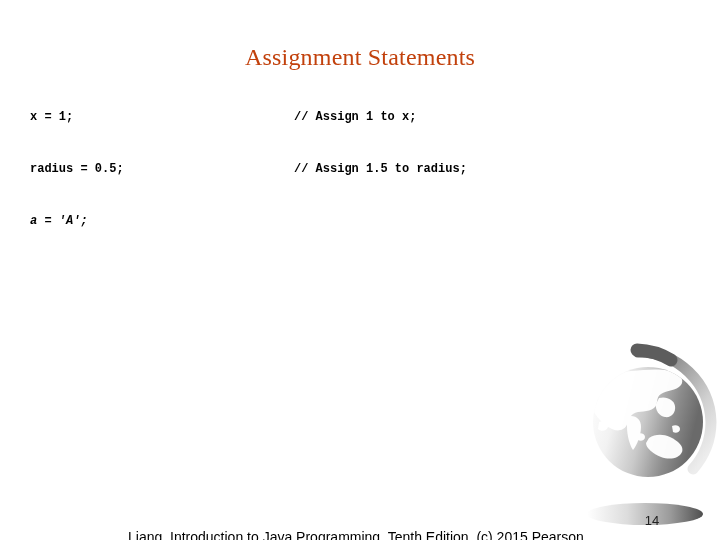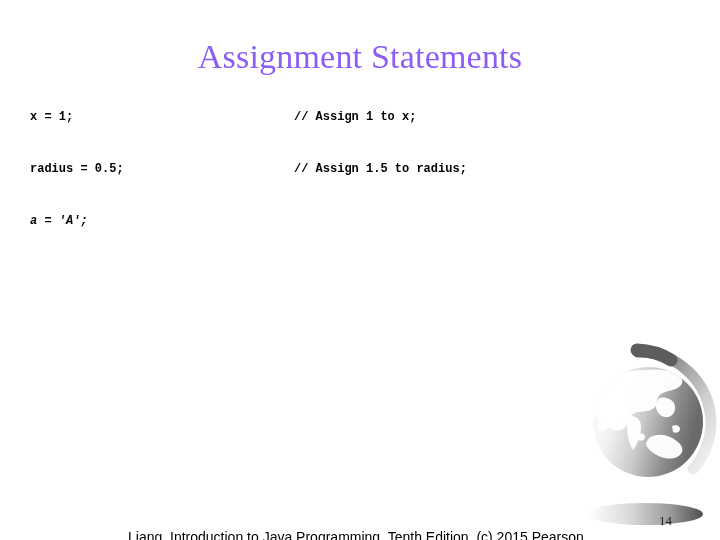--- a/index.html
+++ b/index.html
@@ -17,23 +17,23 @@
   }
 
   
   #slide-title {
     position: absolute;
     left: 0;
     top: 36px;
     width: 720px;
     text-align: center;
     font-family: "Liberation Serif", "DejaVu Serif", serif;
-    font-size: 34px;
+    font-size: 24px;
     font-weight: normal;
-    color: #8b5cf6;
+    color: #c2410c;
     letter-spacing: 0.2px;
     line-height: 42px;
     white-space: pre;
   }
 
   
   #code-block {
     position: absolute;
     left: 30px;
     top: 110px;
@@ -85,22 +85,22 @@
     font-family: "Liberation Sans", sans-serif;
     font-size: 14px;
     line-height: 11px;
     color: #000000;
   }
   #page-number {
     position: absolute;
     left: 632px;
     top: 513px;
     width: 40px;
-    text-align: right;
-    font-family: Liberation Serif, serif;
+    text-align: center;
+    font-family: Liberation Sans, sans-serif;
     font-size: 13px;
     color: #222222;
   }
 </style>
 </head>
 <body>
 
 <div id="slide">
 
   <div id="slide-title">Assignment Statements</div>

